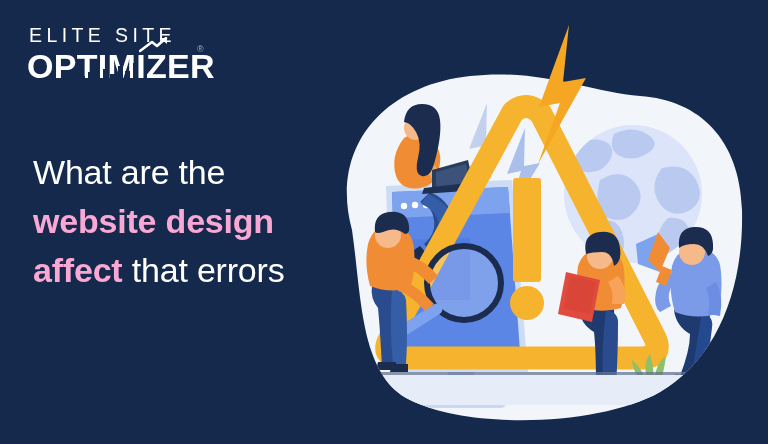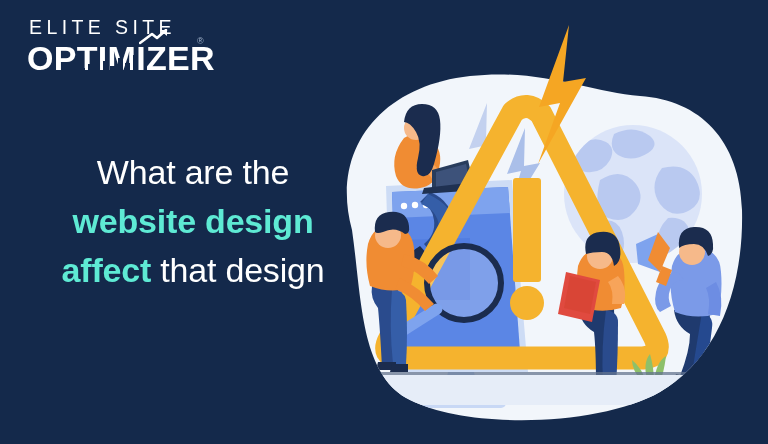--- a/index.html
+++ b/index.html
@@ -19,21 +19,21 @@
   #art-layer {
     position: absolute;
     inset: 0;
     width: 768px;
     height: 444px;
   }
   
   #logo {
     position: absolute;
     left: 27px;
-    top: 18px;
+    top: 26px;
     z-index: 30;
     line-height: 1;
   }
   #logo-line1 {
     font-size: 19.5px;
     letter-spacing: 4.4px;
     color: #ffffff;
     font-weight: 400;
     display: block;
     padding-left: 2px;
@@ -92,24 +92,24 @@
     top: 148px;
     z-index: 30;
     width: 320px;
     font-size: 34px;
     line-height: 49px;
     color: #ffffff;
     font-weight: 400;
     letter-spacing: -0.2px;
   }
   #headline .hl-accent {
-    color: #5eead4;
+    color: #f9a8d4;
     font-weight: 700;
   }
-  .hl-line { display: block; white-space: nowrap; text-align: center; }
+  .hl-line { display: block; white-space: nowrap; }
 </style>
 </head>
 <body>
 
 <div id="banner">
 
   <svg id="art-layer" viewBox="0 0 768 444" xmlns="http://www.w3.org/2000/svg">
     <defs>
       <clipPath id="blobClip">
         <path d="M352 230
@@ -302,16 +302,16 @@
         <path d="M1 14 L13 5 L18 9 L27 1" stroke="#ffffff" stroke-width="2.6" fill="none" stroke-linecap="round" stroke-linejoin="round"></path>
         <path d="M21 1 L28 1 L28 7 Z" fill="#ffffff"></path>
       </svg>
       <span id="logo-reg">®</span>
     </span>
   </div>
 
   <div id="headline">
     <span class="hl-line">What are the</span>
     <span class="hl-line hl-accent">website design</span>
-    <span class="hl-line"><b class="hl-accent">affect</b><span> that design</span></span>
+    <span class="hl-line"><b class="hl-accent">affect</b><span> that errors</span></span>
   </div>
 
 </div>
 
 </body></html>

